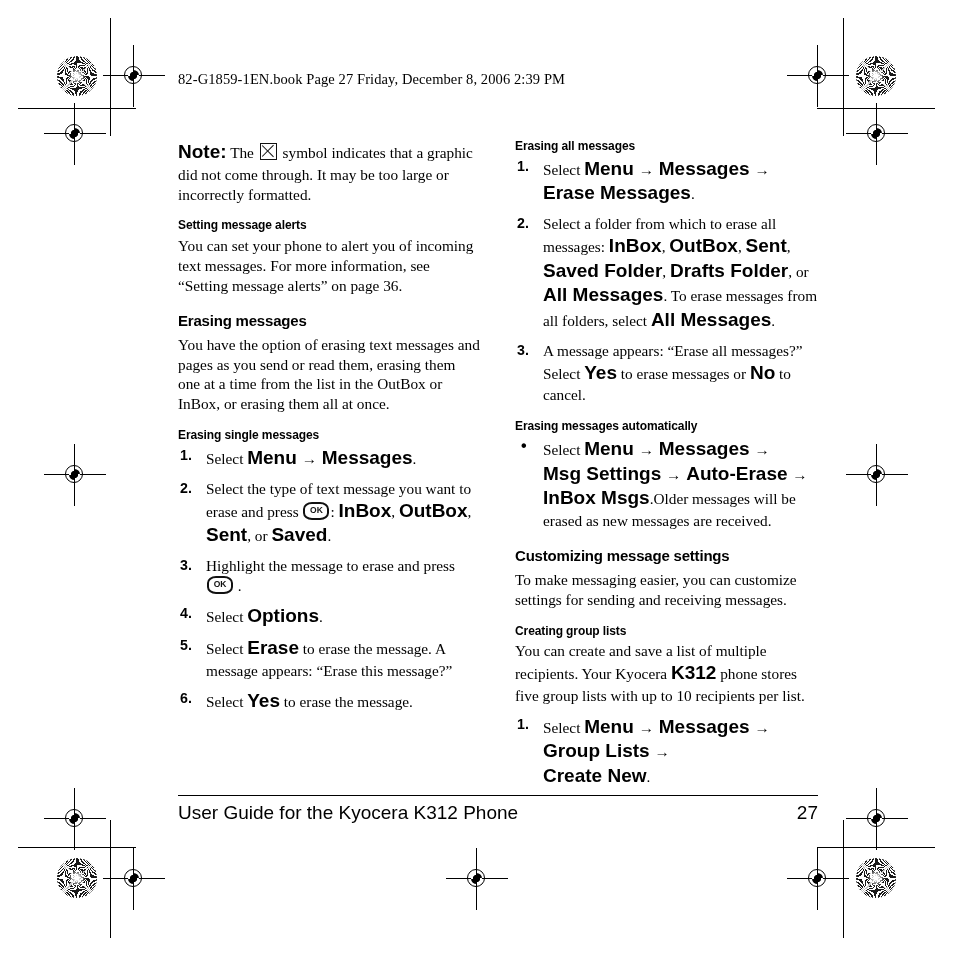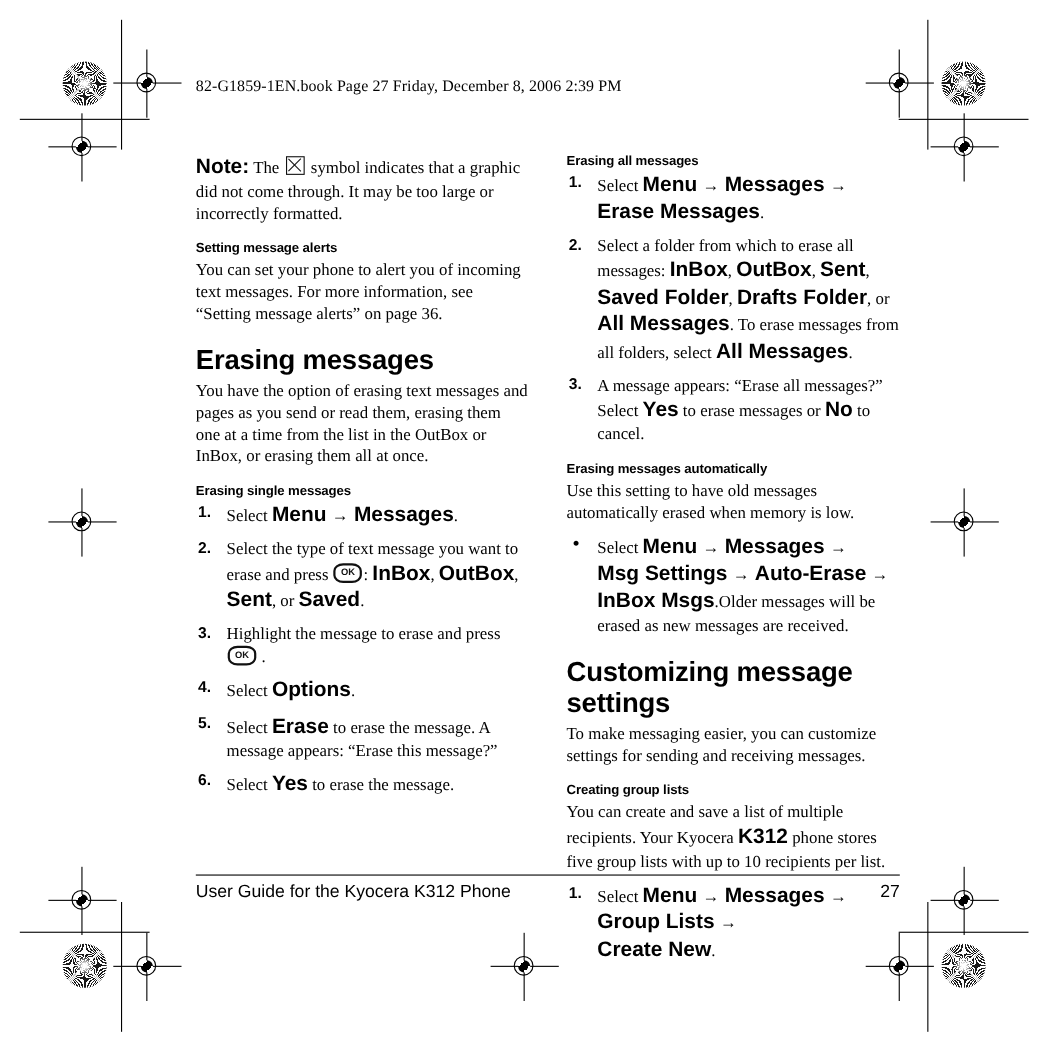--- a/index.html
+++ b/index.html
@@ -98,21 +98,21 @@
     left: 0; top: 80px;
     width: 640px;
     display: flex;
     gap: 34px;
   }
   .col { width: 303px; }
 
   h1.sec {
     font-family: "Liberation Sans", sans-serif;
     font-weight: bold;
-    font-size: 25px;
+    font-size: 15px;
     margin: 17px 0 5px 0;
     letter-spacing: -0.2px;
     line-height: 1.12;
   }
   h2.sub {
     font-family: "Liberation Sans", sans-serif;
     font-weight: bold;
     font-size: 12px;
     margin: 15px 0 3px 0;
     letter-spacing: -0.1px;
@@ -215,21 +215,21 @@
   .footer .rule {
     height: 1px;
     background: #000;
     margin-bottom: 6px;
   }
   .footer .row {
     display: flex;
     justify-content: space-between;
     align-items: center;
     font-family: "Liberation Sans", sans-serif;
-    font-size: 16px;
+    font-size: 19px;
   }
 </style>
 </head>
 <body>
 
 <div class="marks">
 
   <div class="trimline trim-v" style="left:110px; top:18px; height:118px;"></div>
   <div class="trimline trim-v" style="left:843px; top:18px; height:118px;"></div>
   <div class="trimline trim-h" style="left:18px; top:108px; width:118px;"></div>
@@ -349,21 +349,20 @@
     <div class="col">
 
       <h2 class="sub tight">Erasing all messages</h2>
       <ol class="steps">
           <li><span class="num">1.</span>Select <b class="ui">Menu</b><span class="arrow"> → </span><b class="ui">Messages</b><span class="arrow"> → </span><br><b class="ui">Erase Messages</b>.</li>
           <li><span class="num">2.</span>Select a folder from which to erase all messages: <b class="ui">InBox</b>, <b class="ui">OutBox</b>, <b class="ui">Sent</b>, <b class="ui">Saved Folder</b>, <b class="ui">Drafts Folder</b>, or <b class="ui">All Messages</b>. To erase messages from all folders, select <b class="ui">All Messages</b>.</li>
           <li><span class="num">3.</span>A message appears: “Erase all messages?” Select <b class="ui">Yes</b> to erase messages or <b class="ui">No</b> to cancel.</li>
         </ol>
 
       <h2 class="sub">Erasing messages automatically</h2>
-      <p class="body">Use this setting to have old messages automatically erased when memory is low.</p>
       <ul class="steps">
           <li><span class="num">•</span>Select <b class="ui">Menu</b><span class="arrow"> → </span><b class="ui">Messages</b><span class="arrow"> → </span><br><b class="ui">Msg Settings</b><span class="arrow"> → </span><b class="ui">Auto-Erase</b><span class="arrow"> → </span><br><b class="ui">InBox Msgs</b>.<span class="substep">Older messages will be erased as new messages are received.</span></li>
         </ul>
 
       <h1 class="sec">Customizing message settings</h1>
       <p class="body">To make messaging easier, you can customize settings for sending and receiving messages.</p>
 
       <h2 class="sub">Creating group lists</h2>
       <p class="body">You can create and save a list of multiple recipients. Your Kyocera <b class="ui">K312</b> phone stores five group lists with up to 10 recipients per list.</p>
       <ol class="steps">

